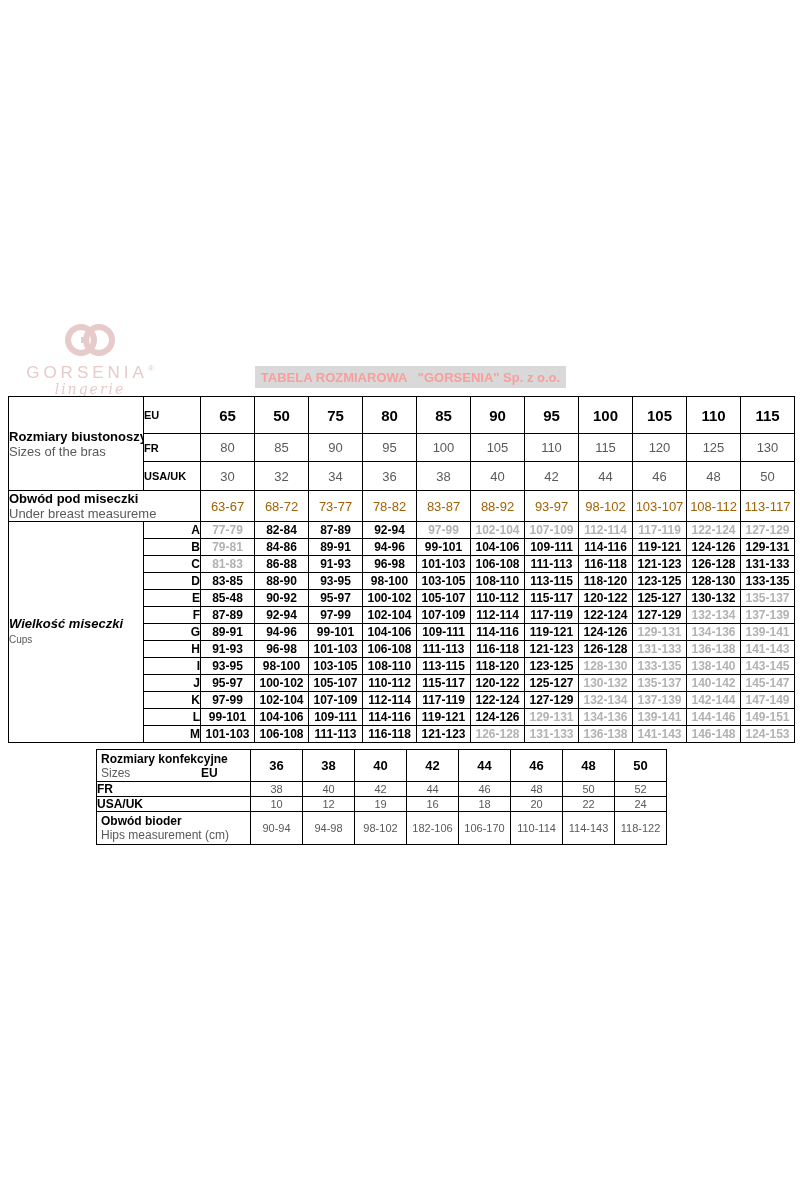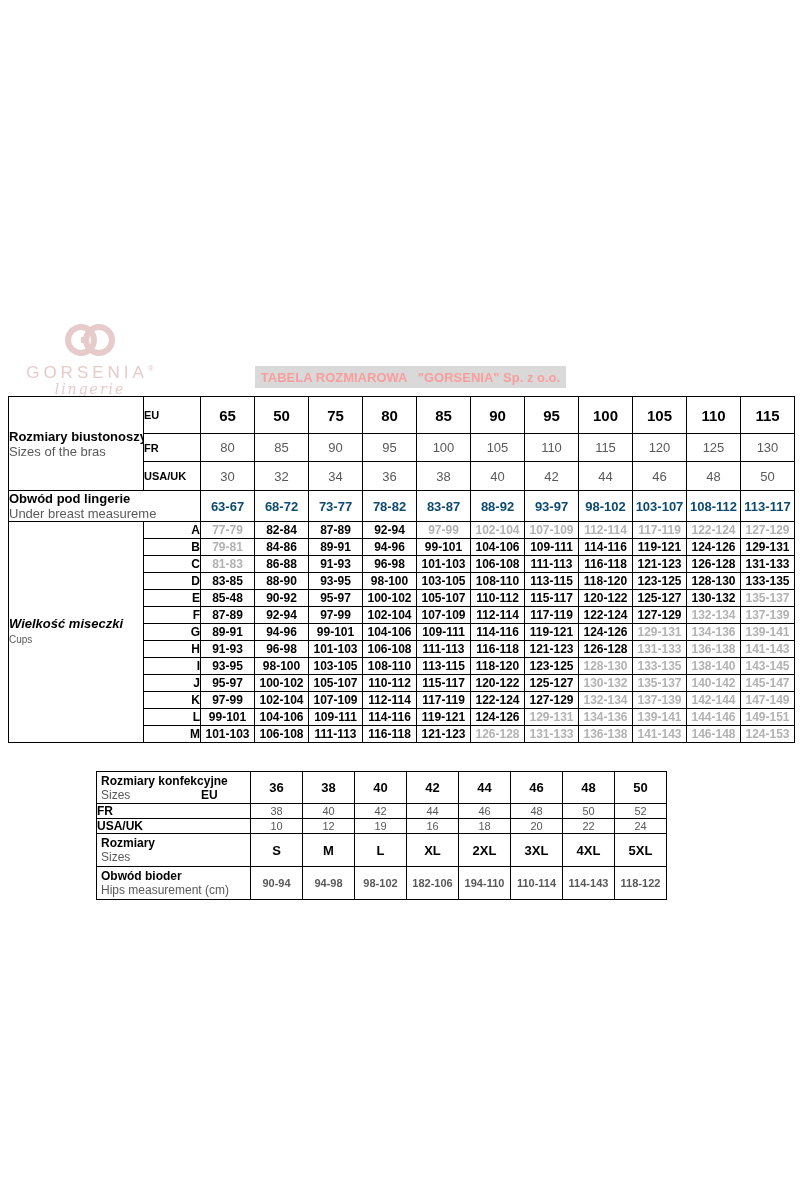--- a/index.html
+++ b/index.html
@@ -30,43 +30,43 @@
   .gray{color:#b2b2b2 !important;}
 
   
   #bra-table{left:8px;top:396px;width:785px;}
   .hdr-label{vertical-align:top;padding:1px 3px;}
   .lbl-pl{font-weight:bold;font-size:13px;line-height:15px;}
   .lbl-en{font-size:13px;line-height:15px;color:#595959;}
   .region{font-weight:bold;font-size:11px;vertical-align:bottom;padding:0 0 6px 2px;text-align:left;}
   .big{font-weight:bold;font-size:15px;color:#000;}
   .med{font-size:13px;color:#595959;}
-  .rng{font-weight:bold;font-size:13px;color:#0c4a6e;}
+  .rng{font-weight:normal;font-size:13px;color:#a16207;}
   .rng-sm{font-weight:bold;font-size:12px;color:#000;}
   .vb{vertical-align:bottom;padding-bottom:2px;}
   .cups-label{vertical-align:middle;padding:0 3px 90px 3px;}
   .cups-pl{font-weight:bold;font-style:italic;font-size:13px;line-height:16px;}
   .cups-en{font-size:10px;line-height:16px;color:#595959;}
   .cup-letter{font-weight:bold;font-size:12px;text-align:right;padding-right:14px;}
 
   
-  #apparel-table{left:96px;top:771px;width:570px;}
+  #apparel-table{left:96px;top:749px;width:570px;}
   .nb-b{border-bottom-style:hidden;}
   .nb-t{border-top-style:hidden;}
   .t2lab{text-align:left;vertical-align:top;}
   .t2-pl{font-weight:bold;font-size:12px;line-height:14px;padding:2px 0 0 4px;}
   .t2-en{font-size:12px;line-height:14px;color:#595959;padding:0 0 2px 4px;}
   .t2-line2{position:relative;height:15px;}
   .t2-line2 .en-inline{position:absolute;left:4px;bottom:1px;font-size:12px;color:#595959;}
   .t2-line2 .region2{position:absolute;left:104px;bottom:1px;font-weight:bold;font-size:12px;}
   .t2-regioncell{font-weight:bold;font-size:12px;text-align:left;padding-left:104px;vertical-align:middle;}
   .t2-big{font-weight:bold;font-size:13px;vertical-align:bottom;padding-bottom:2px;}
   .t2-val{font-size:11px;color:#595959;}
   .t2-letter{font-weight:bold;font-size:13px;vertical-align:bottom;padding-bottom:4px;}
-  .t2-hips{font-size:11px;color:#595959;vertical-align:bottom;padding-bottom:3px;font-weight:bold;}
+  .t2-hips{font-size:11px;color:#595959;vertical-align:bottom;padding-bottom:3px;}
   .flexcol{display:flex;flex-direction:column;justify-content:space-between;height:100%;}
 </style>
 </head>
 <body>
 
 <div class="page">
 
   <div class="logo">
     <svg class="monogram" width="72" height="38" viewBox="0 0 72 38">
       <g fill="none" stroke="#e7cbcb" stroke-width="6">
@@ -141,21 +141,21 @@
           <td class="c med">38</td>
           <td class="c med">40</td>
           <td class="c med">42</td>
           <td class="c med">44</td>
           <td class="c med">46</td>
           <td class="c med">48</td>
           <td class="c med">50</td>
         </tr>
         <tr style="height: 28px;">
           <td class="hdr-label" colspan="2">
-            <div class="lbl-pl">Obwód pod lingerie</div>
+            <div class="lbl-pl">Obwód pod miseczki</div>
             <div class="lbl-en">Under breast measureme</div>
           </td>
           <td class="c rng vb">63-67</td>
           <td class="c rng vb">68-72</td>
           <td class="c rng vb">73-77</td>
           <td class="c rng vb">78-82</td>
           <td class="c rng vb">83-87</td>
           <td class="c rng vb">88-92</td>
           <td class="c rng vb">93-97</td>
           <td class="c rng vb">98-102</td>
@@ -399,48 +399,32 @@
           <td class="t2-regioncell nb-t">USA/UK</td>
           <td class="c t2-val">10</td>
           <td class="c t2-val">12</td>
           <td class="c t2-val">19</td>
           <td class="c t2-val">16</td>
           <td class="c t2-val">18</td>
           <td class="c t2-val">20</td>
           <td class="c t2-val">22</td>
           <td class="c t2-val">24</td>
         </tr>
-        <tr style="height: 30px;">
-          <td class="t2lab">
-            <div class="flexcol">
-              <div class="t2-pl">Rozmiary</div>
-              <div class="t2-en">Sizes</div>
-            </div>
-          </td>
-          <td class="c t2-letter">S</td>
-          <td class="c t2-letter">M</td>
-          <td class="c t2-letter">L</td>
-          <td class="c t2-letter">XL</td>
-          <td class="c t2-letter">2XL</td>
-          <td class="c t2-letter">3XL</td>
-          <td class="c t2-letter">4XL</td>
-          <td class="c t2-letter">5XL</td>
-        </tr>
         <tr style="height: 24px;">
           <td class="t2lab">
             <div class="flexcol">
               <div class="t2-pl">Obwód bioder</div>
               <div class="t2-en">Hips measurement (cm)</div>
             </div>
           </td>
           <td class="c t2-hips">90-94</td>
           <td class="c t2-hips">94-98</td>
           <td class="c t2-hips">98-102</td>
           <td class="c t2-hips">182-106</td>
-          <td class="c t2-hips">194-110</td>
+          <td class="c t2-hips">106-170</td>
           <td class="c t2-hips">110-114</td>
           <td class="c t2-hips">114-143</td>
           <td class="c t2-hips">118-122</td>
         </tr>
       </tbody>
     </table>
 
 </div>
 
 </body></html>

